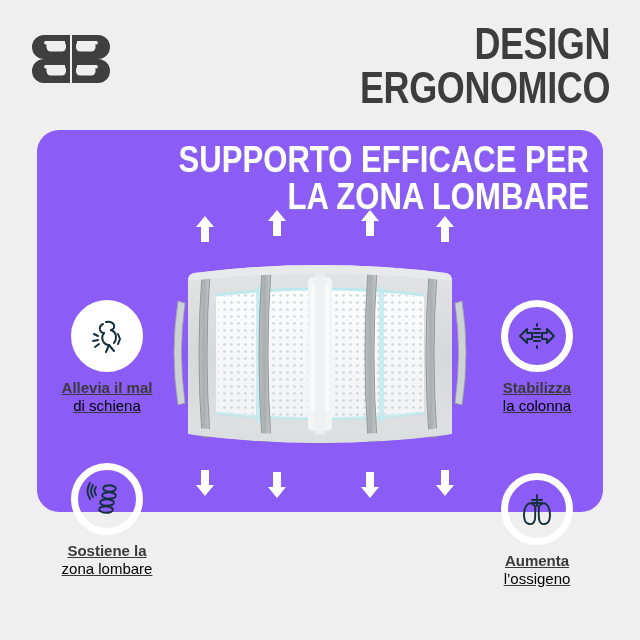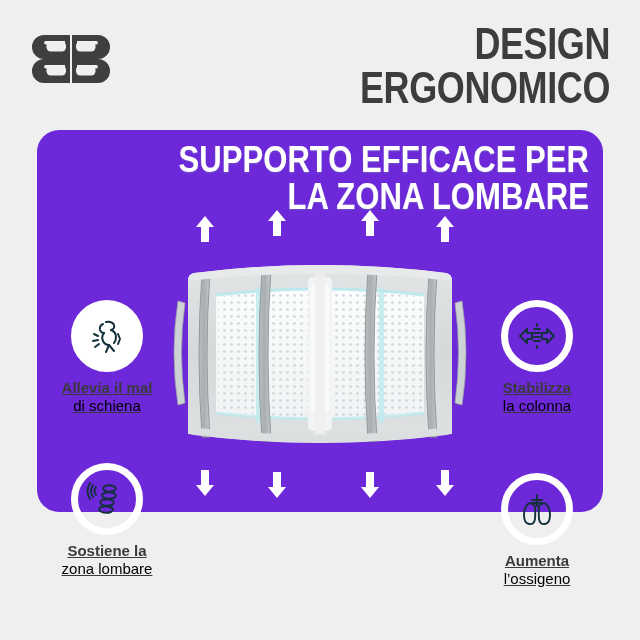--- a/index.html
+++ b/index.html
@@ -18,21 +18,21 @@
     text-align:right;color:#3d3d3d;
     font-weight:700;font-size:45px;line-height:0.97;
     letter-spacing:-0.5px;
     transform:scaleX(0.80);transform-origin:right top;
     white-space:pre-line;
   }
 
   
   .panel{
     position:absolute;left:37px;top:130px;width:566px;height:382px;
-    background:#6d28d9;border-radius:22px;
+    background:#8b5cf6;border-radius:22px;
   }
   .headline{
     position:absolute;right:14px;top:11px;width:520px;
     text-align:right;color:#ffffff;
     font-weight:700;font-size:37px;line-height:1.0;
     letter-spacing:0px;
     transform:scaleX(0.84);transform-origin:right top;
     white-space:pre-line;
     text-shadow:0 1px 2px rgba(120,170,175,.35);
   }

